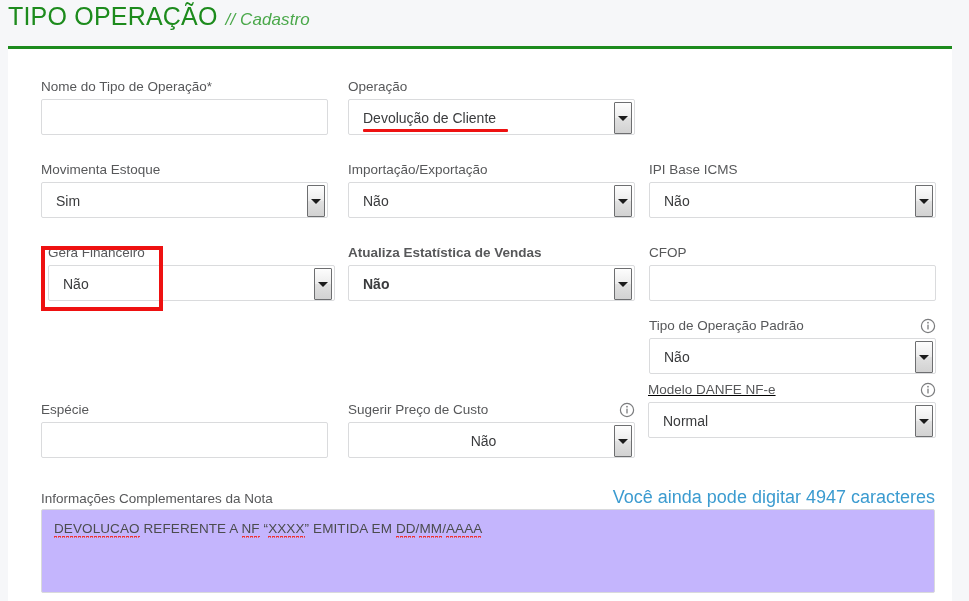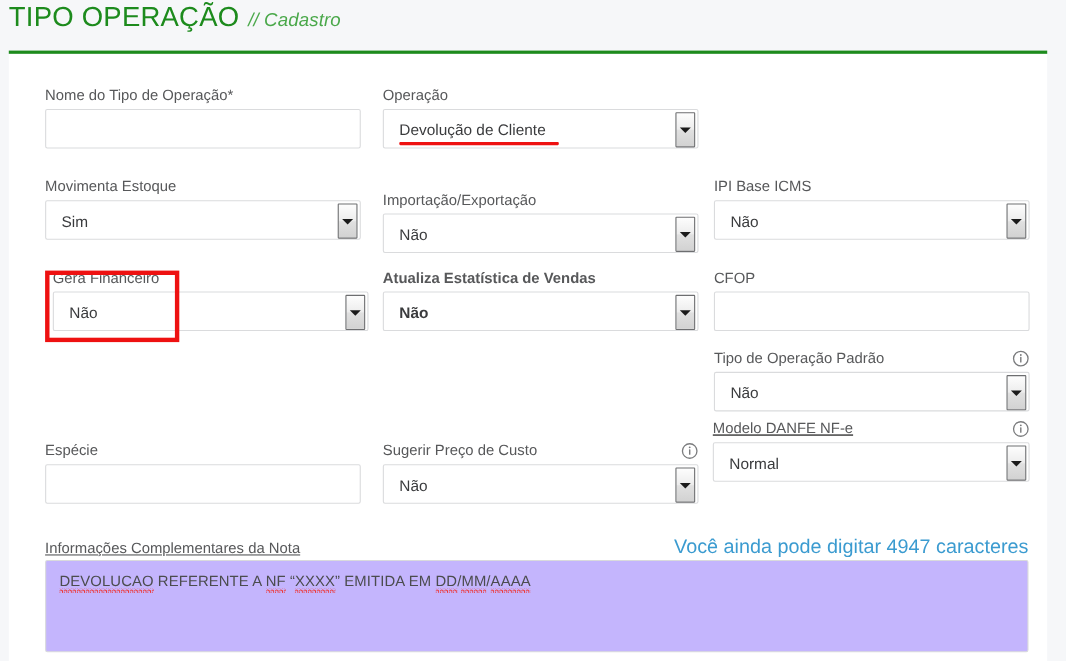--- a/index.html
+++ b/index.html
@@ -205,21 +205,21 @@
   <div class="field" style="left:348px; top:79px; width:287px;">
     <div class="field-label">Operação</div>
     <div class="select-box">
       <div class="select-value">Devolução de Cliente</div>
       <div class="select-arrow-btn">
           <div class="tri"></div>
         </div>
     </div>
   </div>
 
-  <div class="field" style="left:348px; top:162px; width:287px;margin-top:12px;">
+  <div class="field" style="left:348px; top:162px; width:287px;">
     <div class="field-label">Importação/Exportação</div>
     <div class="select-box">
       <div class="select-value">Não</div>
       <div class="select-arrow-btn">
           <div class="tri"></div>
         </div>
     </div>
   </div>
 
   <div class="field" style="left:649px; top:162px; width:287px;">
@@ -272,21 +272,21 @@
           <div class="tri"></div>
         </div>
     </div>
   </div>
 
   <div class="field" style="left:41px; top:402px; width:287px;">
     <div class="field-label">Espécie</div>
     <input class="text-input" type="text" value="" style="">
   </div>
 
-  <div class="field" style="left:348px; top:402px; width:287px;">
+  <div class="field" style="left:348px; top:402px; width:287px;text-align:center;">
     <div class="field-label label-row">
       <span>Sugerir Preço de Custo</span>
       <svg class="info-icon" viewBox="0 0 16 16">
         <circle cx="8" cy="8" r="6.6" fill="none" stroke="#7b7c7e" stroke-width="1.2"></circle>
         <circle cx="8" cy="4.7" r="0.85" fill="#7b7c7e"></circle>
         <rect x="7.35" y="6.4" width="1.3" height="5.1" rx="0.5" fill="#7b7c7e"></rect>
       </svg>
     </div>
     <div class="select-box">
       <div class="select-value">Não</div>
@@ -307,21 +307,21 @@
     </div>
     <div class="select-box">
       <div class="select-value">Normal</div>
       <div class="select-arrow-btn">
           <div class="tri"></div>
         </div>
     </div>
   </div>
 
   <div class="ta-label-row">
-    <span class="field-label" style="margin:0;text-decoration:underline;">Informações Complementares da Nota</span>
+    <span class="field-label" style="margin:0;">Informações Complementares da Nota</span>
     <span class="char-counter">Você ainda pode digitar 4947 caracteres</span>
   </div>
 
   <div class="note-textarea">
     <div class="note-text" id="note-text"><span class="sp">DEVOLUCAO</span><span> REFERENTE A </span><span class="sp">NF</span><span> “</span><span class="sp">XXXX</span><span>” EMITIDA EM </span><span class="sp">DD</span><span>/</span><span class="sp">MM</span><span>/</span><span class="sp">AAAA</span></div>
   </div>
 
   <div class="annot-underline" style="left:363px; top:129px; width:145px;"></div>
   <div class="annot-box" style="left:41px; top:246px; width:122px; height:65px;"></div>
 

